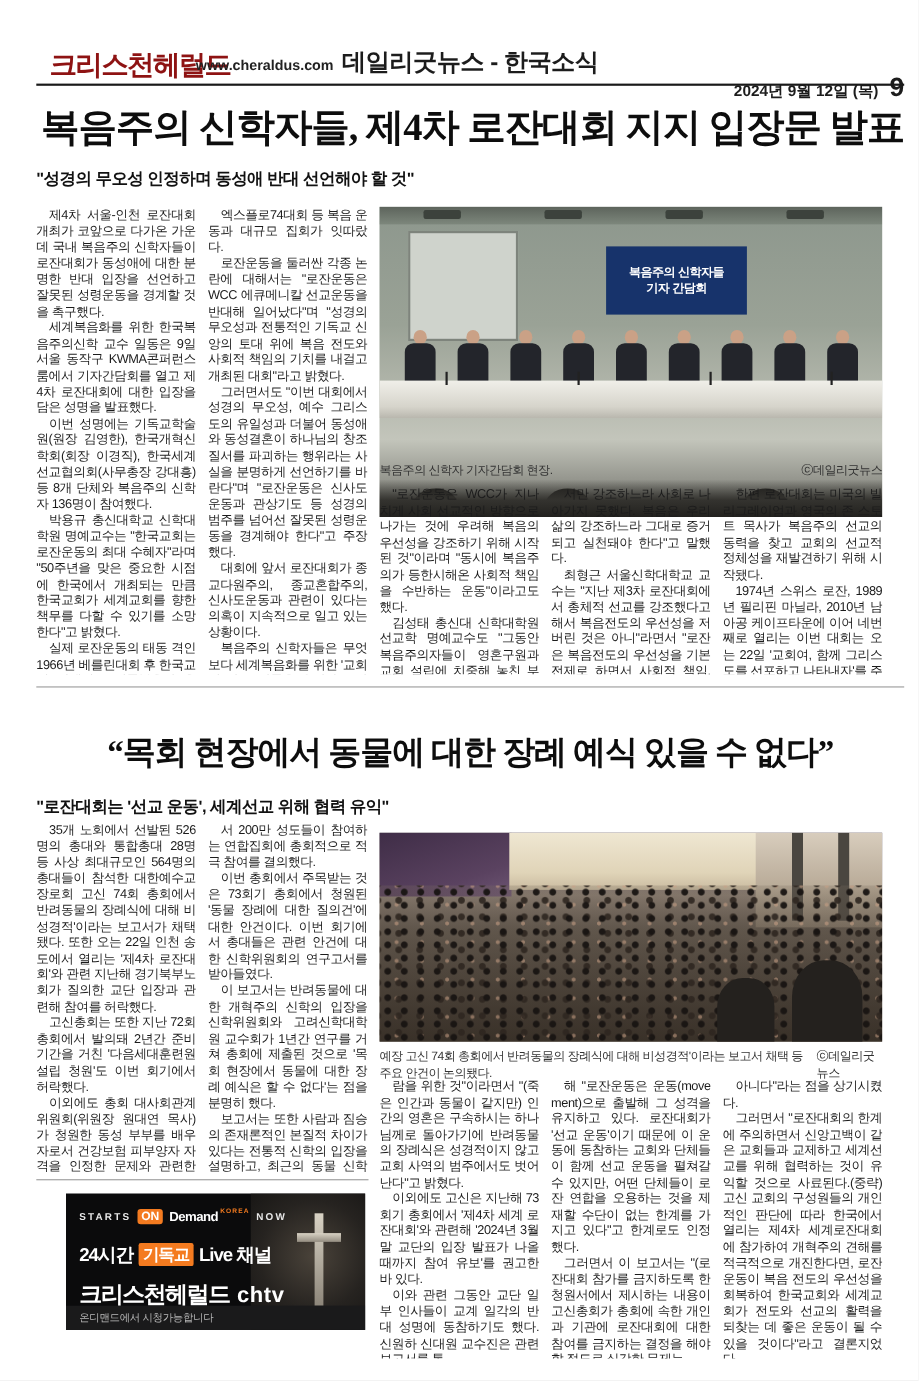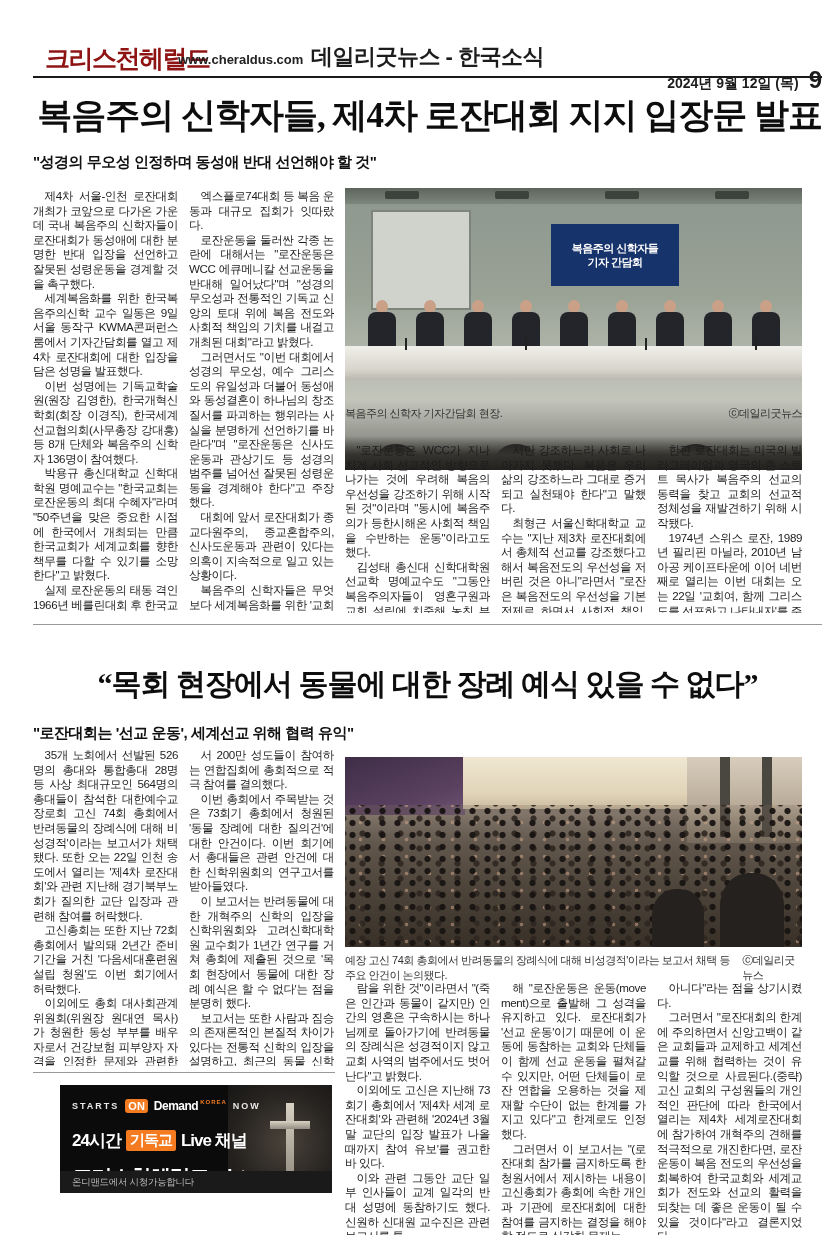--- a/index.html
+++ b/index.html
@@ -33,21 +33,21 @@
   .a2c{top:748px;height:318px;}
   .a2cs{top:981px;height:254px;}
   .x1{left:33px;} .x2{left:189px;} .x3{left:345px;} .x4{left:501px;} .x5{left:657px;}
 
   .divider{position:absolute;left:33px;right:33px;top:624px;border-top:1px solid #999;}
   .ad-topline{position:absolute;left:33px;width:302px;top:1072px;border-top:1px solid #999;}
 
   
   .cap{position:absolute;left:345px;width:457px;display:flex;justify-content:space-between;
        font-size:11px;letter-spacing:-0.5px;color:#333;}
-  .cap1{top:406px;} .cap2{top:953px;}
+  .cap1{top:420px;} .cap2{top:953px;}
 
   
   .photo1{position:absolute;left:345px;top:188px;width:457px;height:282px;overflow:hidden;
           background:linear-gradient(180deg,#8d978d 0%,#9aa296 38%,#b3b7ac 60%,#c3c5bb 75%,#6a6a64 100%);}
   .p1-ceil{position:absolute;left:0;top:0;right:0;height:16px;
           background:linear-gradient(180deg,#5d645c,#7d877c);}
   .p1-vent{position:absolute;top:3px;width:34px;height:8px;background:#3c423c;border-radius:2px;}
   .p1-screen{position:absolute;left:26px;top:22px;width:96px;height:96px;background:#cfd3cc;
           border:2px solid #7e847c;}
   .p1-banner{position:absolute;left:206px;top:36px;width:128px;height:62px;background:#17336b;
@@ -78,21 +78,21 @@
      background-image:
        radial-gradient(circle, rgba(24,20,18,.95) 0 2.6px, rgba(0,0,0,0) 3.6px),
        radial-gradient(circle, rgba(46,38,32,.9) 0 2.6px, rgba(0,0,0,0) 3.6px),
        radial-gradient(circle, rgba(202,161,134,.55) 0 1.4px, rgba(0,0,0,0) 2.2px),
        linear-gradient(180deg, rgba(122,109,94,.25), rgba(52,44,36,.85));
      background-size:15px 12px,19px 15px,23px 17px,100% 100%;
      background-position:0 0,8px 6px,4px 9px,0 0;}
   .p2-fgman{position:absolute;bottom:0;width:64px;height:74px;border-radius:45% 45% 0 0;background:#24211e;}
 
   
-  .ad{position:absolute;left:60px;top:1085px;width:272px;height:108px;background:#0b0b0c;overflow:hidden;}
+  .ad{position:absolute;left:60px;top:1085px;width:272px;height:124px;background:#0b0b0c;overflow:hidden;}
   .ad-photo{position:absolute;right:0;top:0;width:104px;height:126px;
       background:radial-gradient(circle at 55% 45%, #4a433a 0%, #262320 55%, #141312 100%);}
   .ad-cross{position:absolute;right:38px;top:18px;width:8px;height:84px;background:linear-gradient(180deg,#d8d2c4,#8d867a);}
   .ad-cross::before{content:"";position:absolute;left:-16px;top:18px;width:40px;height:8px;
       background:linear-gradient(180deg,#d8d2c4,#938c80);}
   .ad-row1{position:absolute;left:12px;top:14px;display:flex;align-items:center;gap:6px;}
   .ad-starts,.ad-now{color:#e8e8e8;font-size:9px;font-weight:700;letter-spacing:2px;}
   .ad-on{background:#f47b20;color:#fff;font-weight:900;font-size:11px;padding:1px 3px;border-radius:3px;}
   .ad-demand{color:#fff;font-weight:900;font-size:12px;letter-spacing:-0.5px;}
   .ad-korea{color:#f47b20;font-size:6px;font-weight:700;letter-spacing:1px;align-self:flex-start;margin-left:-4px;}

